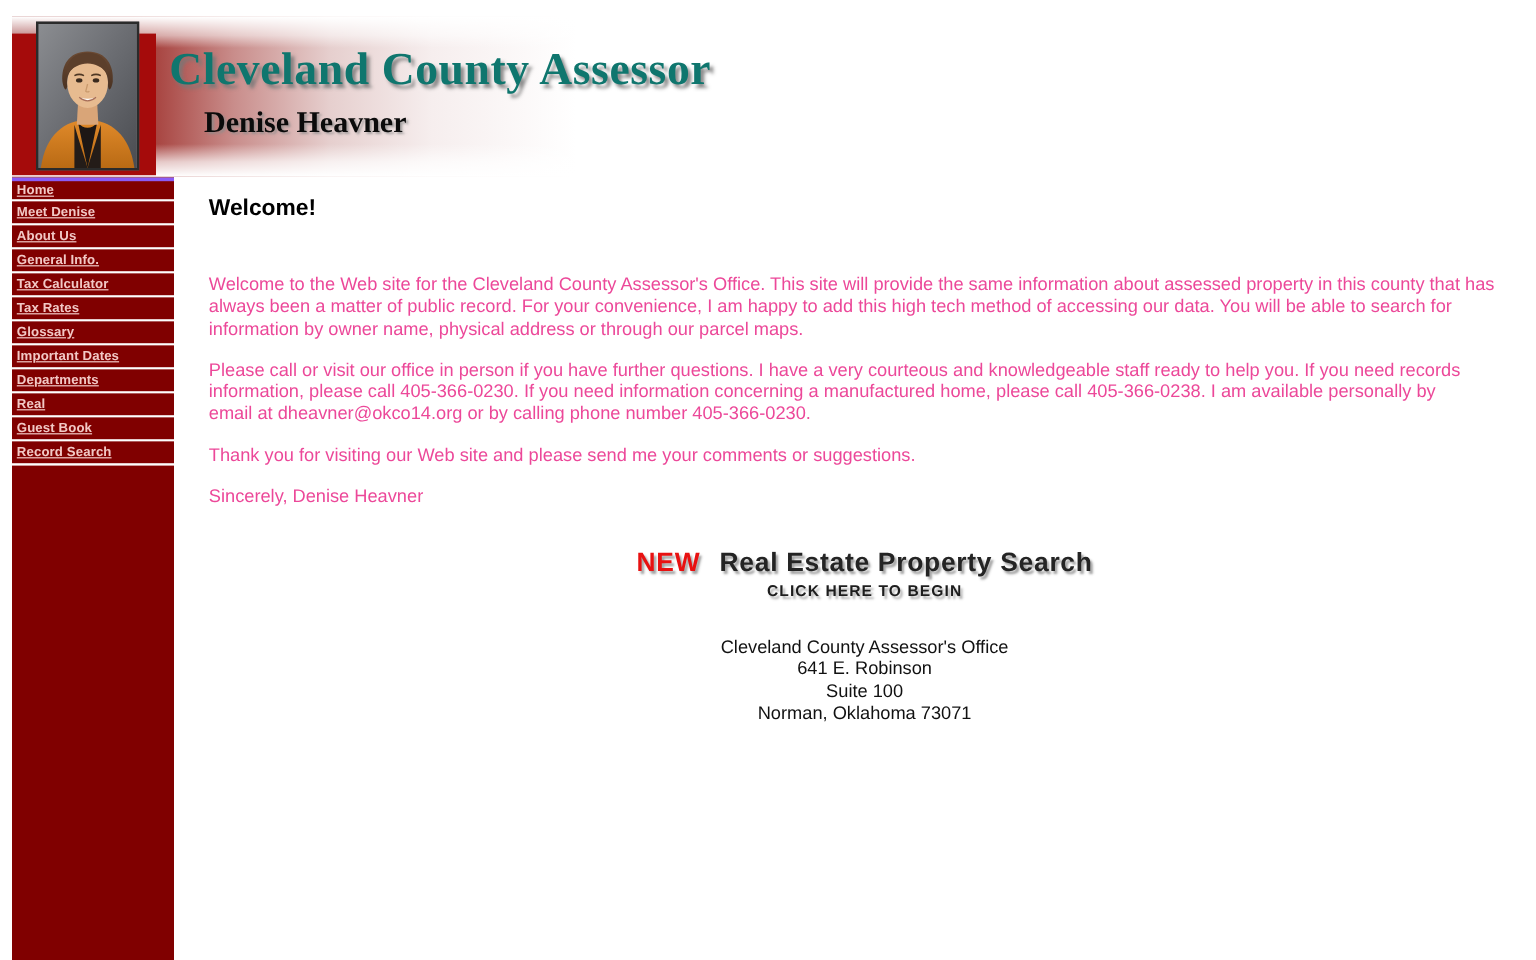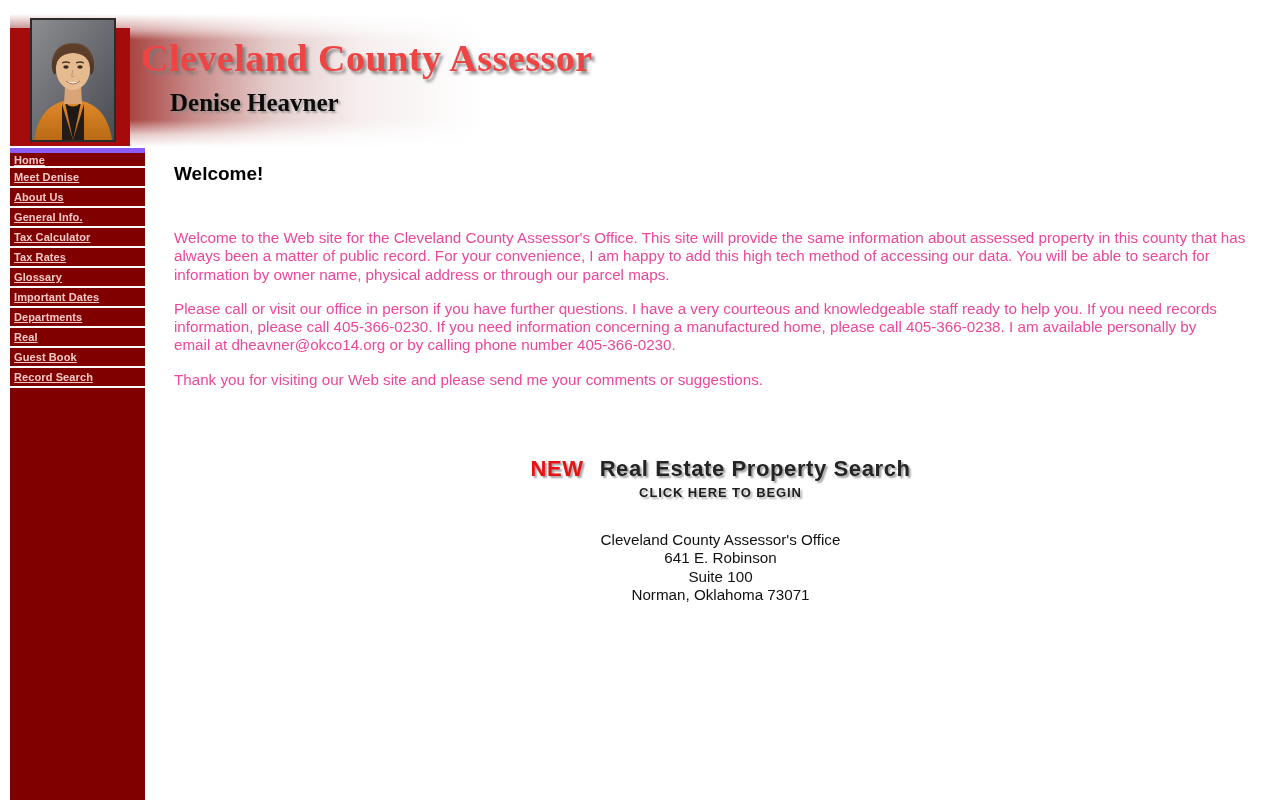--- a/index.html
+++ b/index.html
@@ -93,21 +93,21 @@
 
   #title-main {
     position: absolute;
     left: 141px;
     top: 36px;
     font-family: "Liberation Serif", serif;
     font-weight: bold;
     font-size: 38px;
     line-height: 44px;
     letter-spacing: 0.5px;
-    color: #ef4444;
+    color: #0f766e;
     text-shadow: 3px 3px 3px rgba(120,120,120,0.85);
     white-space: nowrap;
   }
   #title-sub {
     position: absolute;
     left: 170px;
     top: 88px;
     font-family: "Liberation Serif", serif;
     font-weight: bold;
     font-size: 25px;
@@ -134,21 +134,21 @@
   .nav-item {
     height: 20px;
     border-bottom: 2px solid #fdfdfd;
     box-sizing: border-box;
     display: flex;
     align-items: center;
     padding-left: 4px;
     background: #800000;
     cursor: pointer;
   }
-  .nav-item:first-child { border-top: 5px solid #8b5cf6; align-items: center; }
+  .nav-item:first-child { border-top: 3px solid #8b5cf6; align-items: center; }
   .nav-link {
     font-family: "Liberation Sans", sans-serif;
     font-size: 11px;
     font-weight: bold;
     color: #f2c9c6;
     text-decoration: underline;
     white-space: nowrap;
     letter-spacing: 0.1px;
   }
 
@@ -333,20 +333,21 @@
         <span class="nav-link">Record Search</span>
       </li>
     </ul>
   </div>
 
   <div id="main">
     <h1 id="welcome-heading">Welcome!</h1>
     <p id="para-1" class="body-para">Welcome to the Web site for the Cleveland County Assessor's Office. This site will provide the same information about assessed property in this county that has always been a matter of public record. For your convenience, I am happy to add this high tech method of accessing our data. You will be able to search for information by owner name, physical address or through our parcel maps.</p>
     <p id="para-2" class="body-para">Please call or visit our office in person if you have further questions. I have a very courteous and knowledgeable staff ready to help you. If you need records information, please call 405-366-0230. If you need information concerning a manufactured home, please call 405-366-0238. I am available personally by email at dheavner@okco14.org or by calling phone number 405-366-0230.</p>
     <p id="para-3" class="body-para">Thank you for visiting our Web site and please send me your comments or suggestions.</p>
+    <p id="para-4" class="body-para">Sincerely, Denise Heavner</p>
   </div>
 
   <div id="promo">
     <div id="promo-line1">
       <span id="promo-new">NEW</span><span id="promo-title">Real Estate Property Search</span>
     </div>
     <div id="promo-line2">CLICK HERE TO BEGIN</div>
   </div>
 
   <div id="address">

